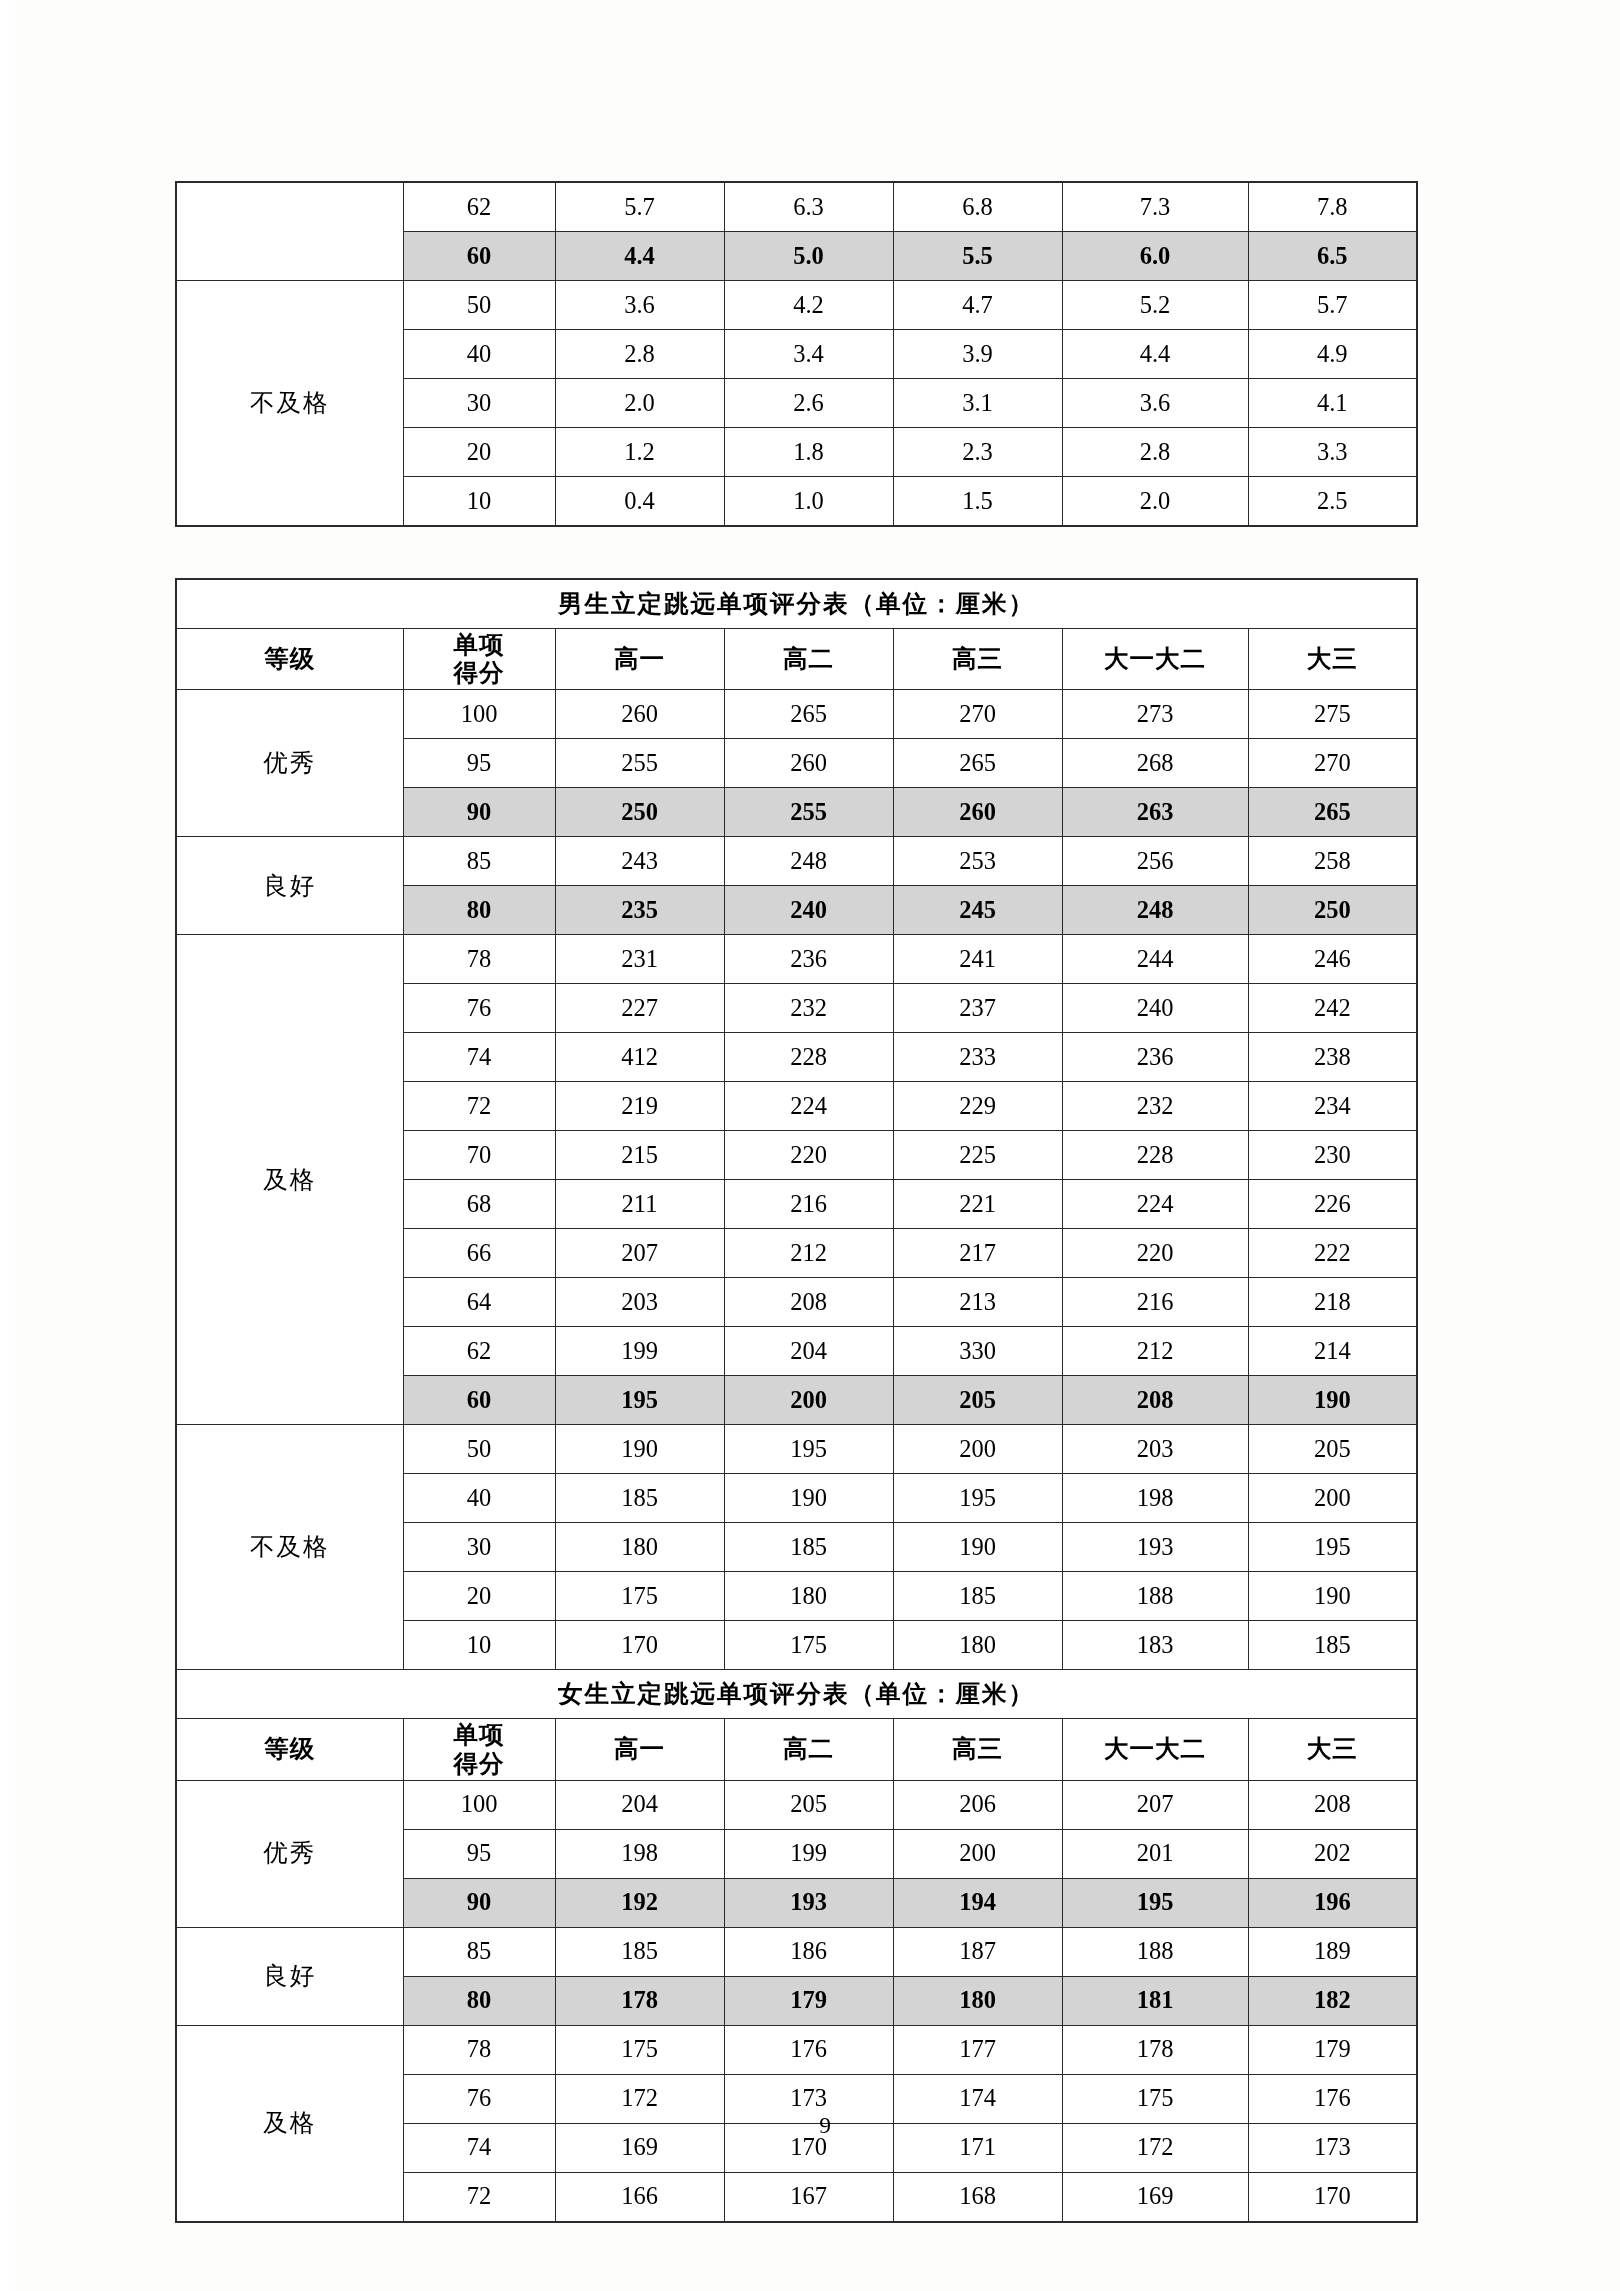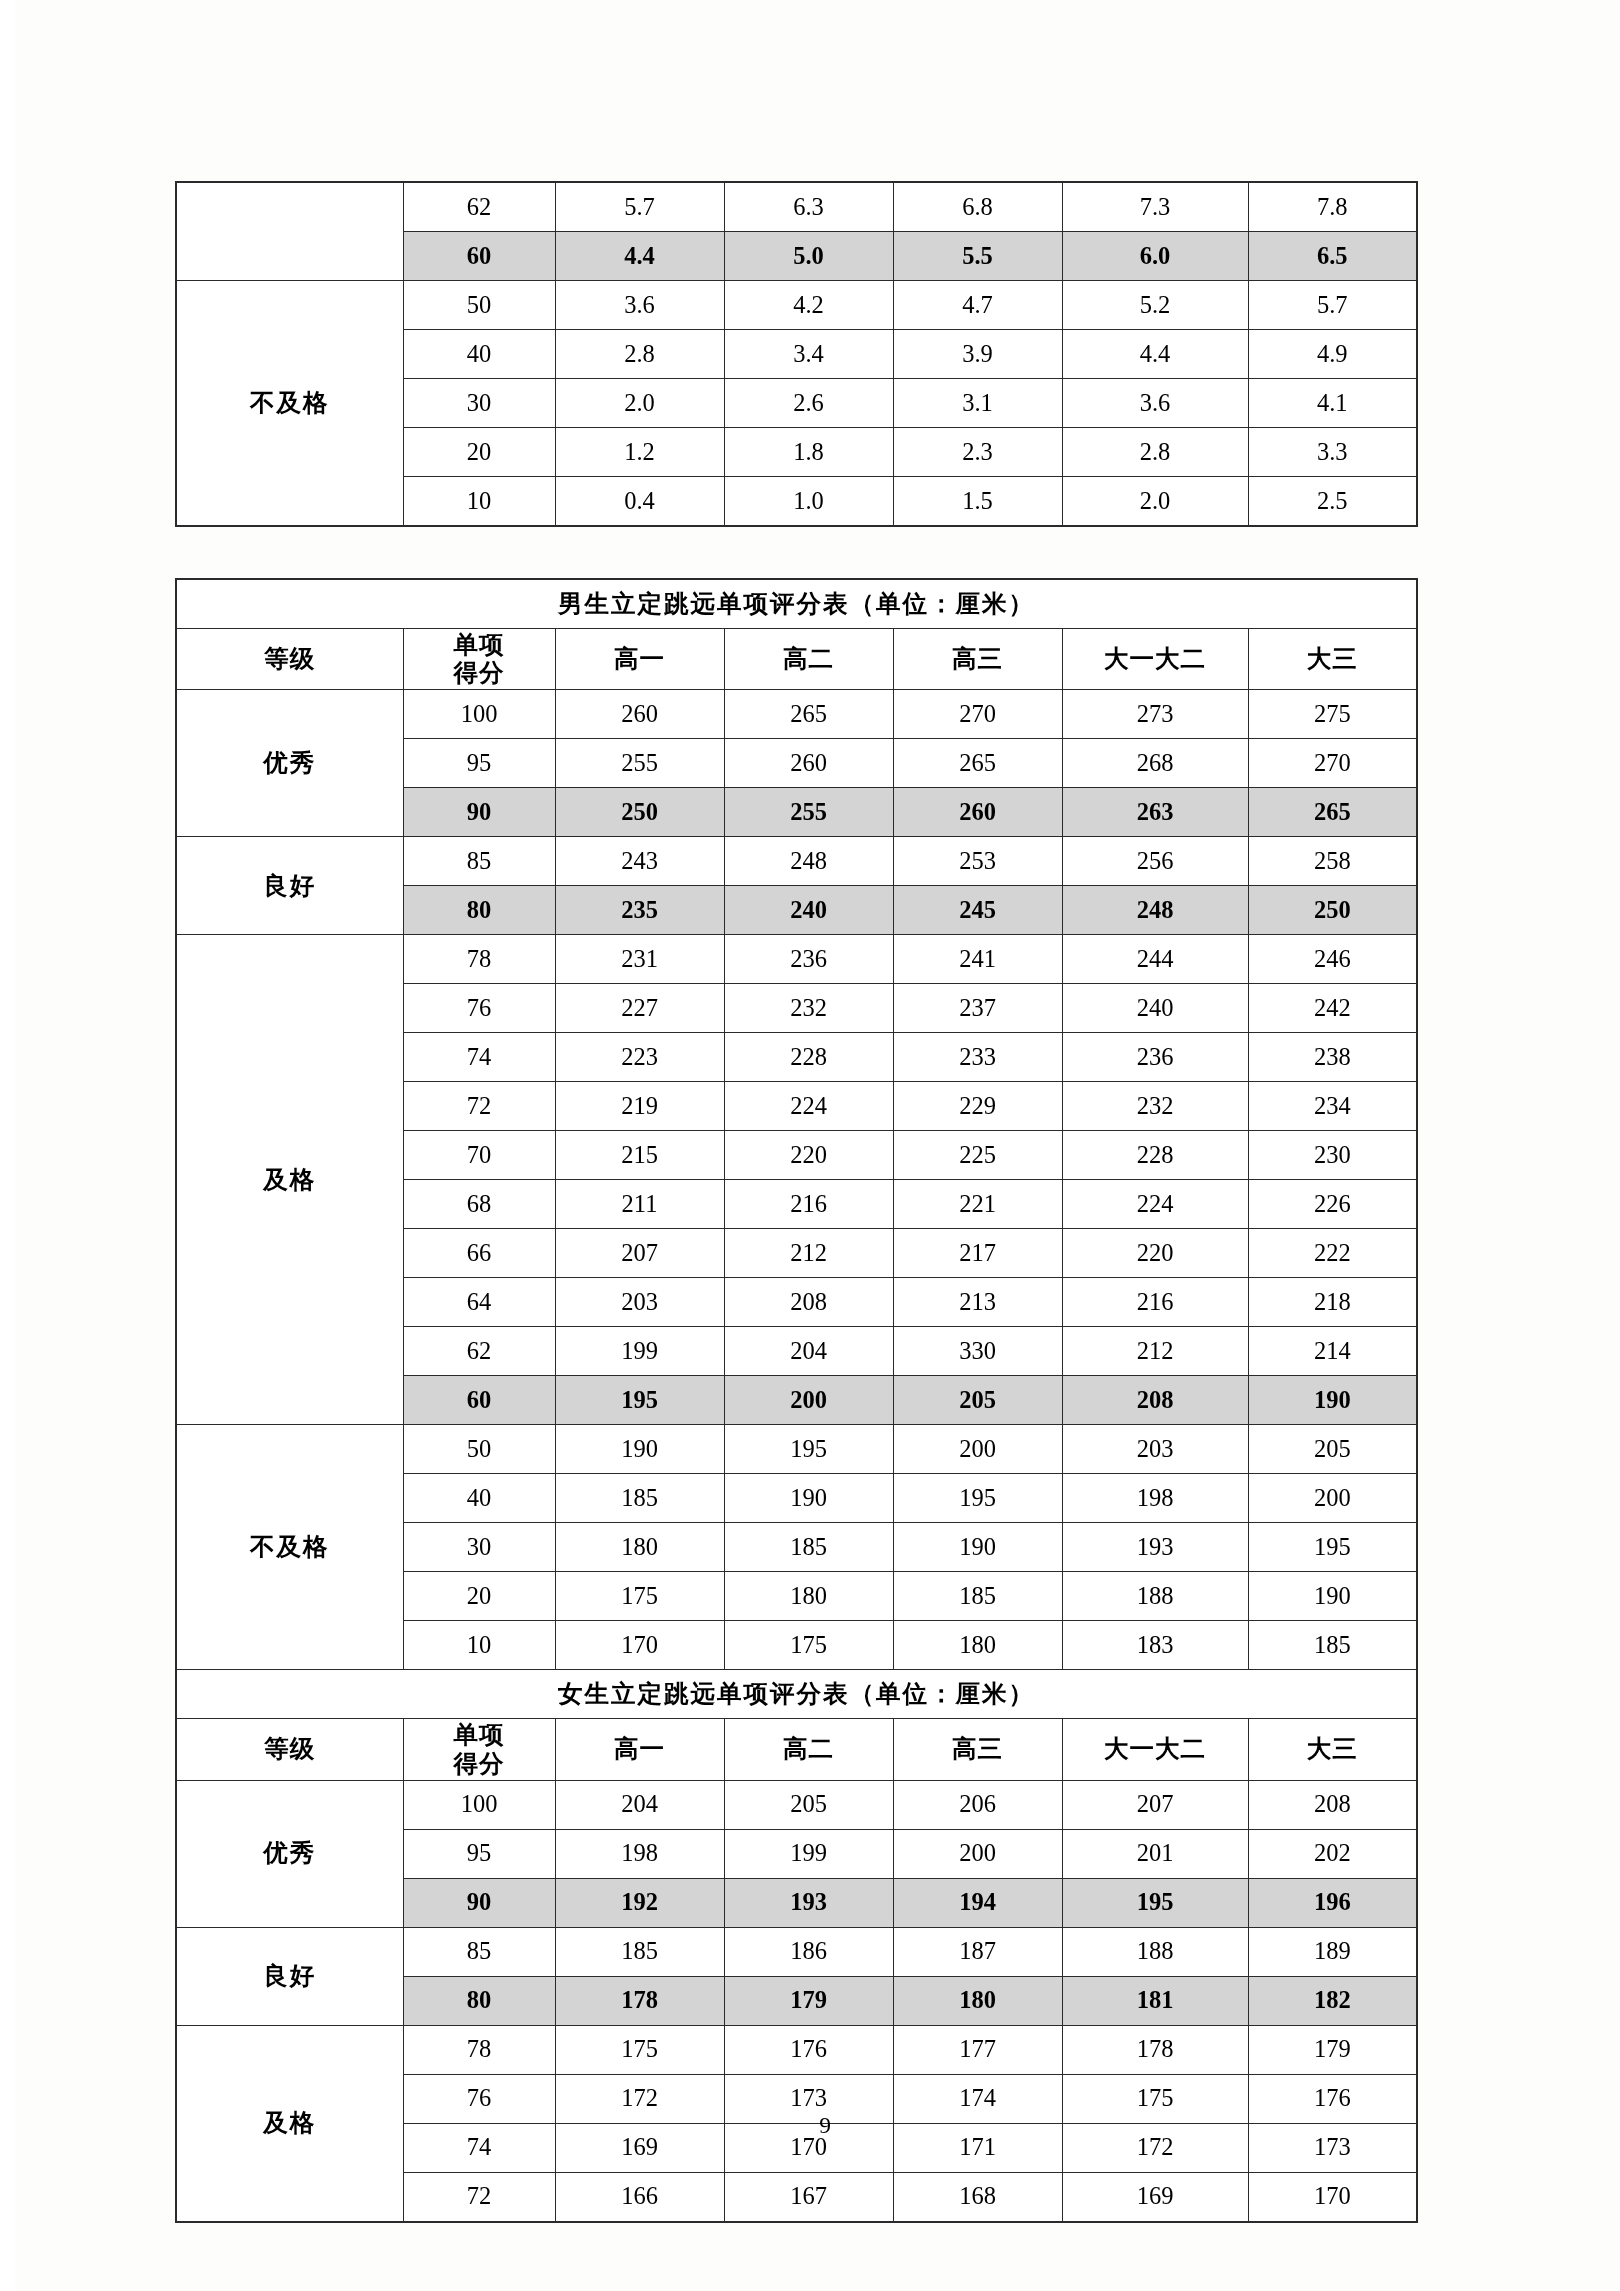--- a/index.html
+++ b/index.html
@@ -39,21 +39,21 @@
     text-align: center;
     vertical-align: middle;
     font-size: 24.5px;
     line-height: 1.25;
     height: 44px;
     padding: 2px 0;
     font-family: "Liberation Serif", "DejaVu Serif", serif;
   }
   td.cat {
     font-size: 27.4px;
-    font-weight: bold;
+    font-weight: normal;
     letter-spacing: 2px;
   }
   td.hdr {
     font-size: 26.5px;
     font-weight: bold;
     letter-spacing: 1px;
     height: 76px;
   }
   td.title {
     font-size: 27.4px;
@@ -259,21 +259,21 @@
         <tr>
           <td>76</td>
           <td>227</td>
           <td>232</td>
           <td>237</td>
           <td>240</td>
           <td>242</td>
         </tr>
         <tr>
           <td>74</td>
-          <td>223</td>
+          <td>412</td>
           <td>228</td>
           <td>233</td>
           <td>236</td>
           <td>238</td>
         </tr>
         <tr>
           <td>72</td>
           <td>219</td>
           <td>224</td>
           <td>229</td>

